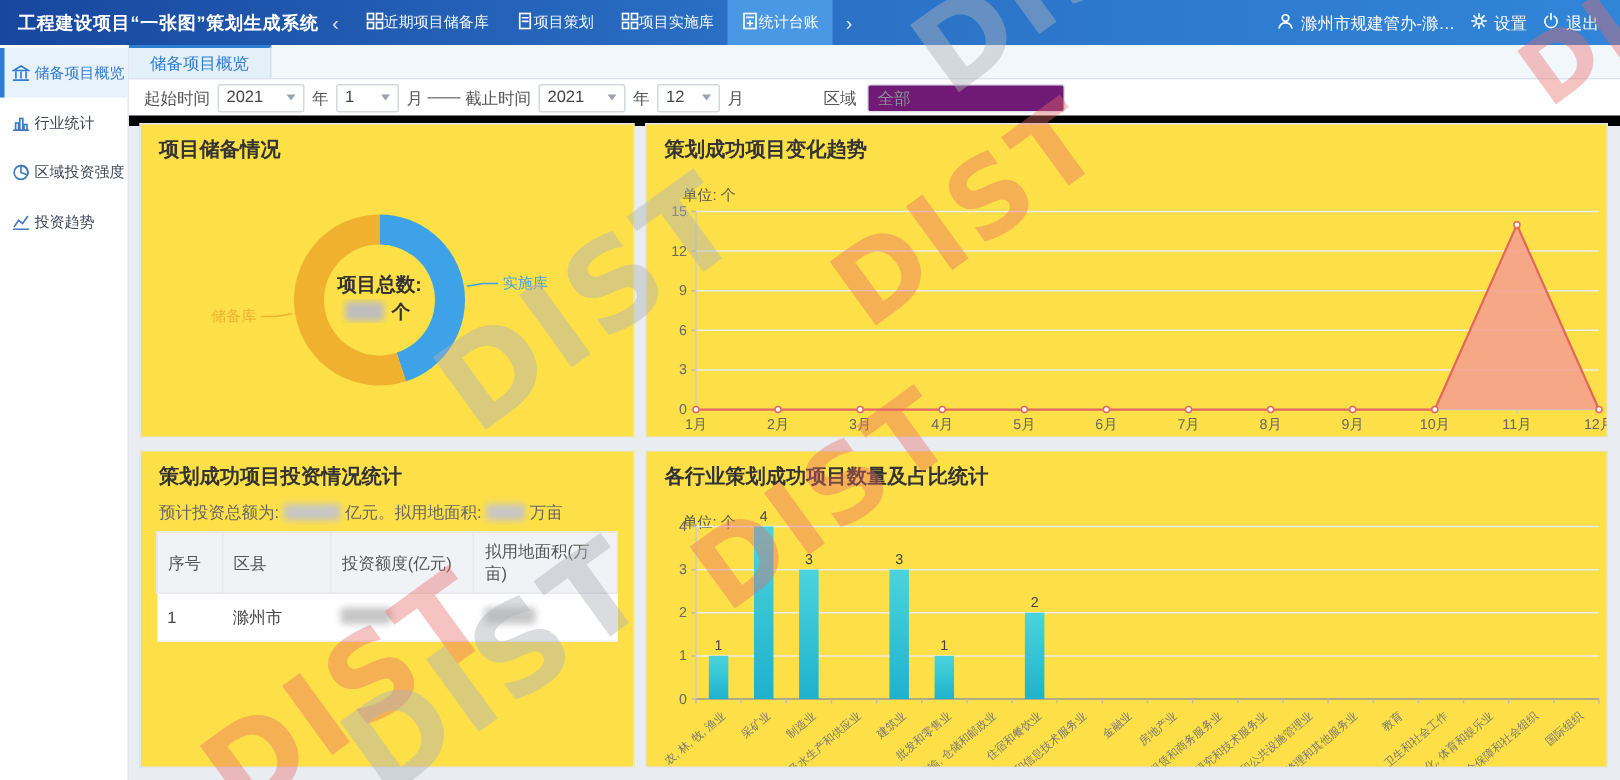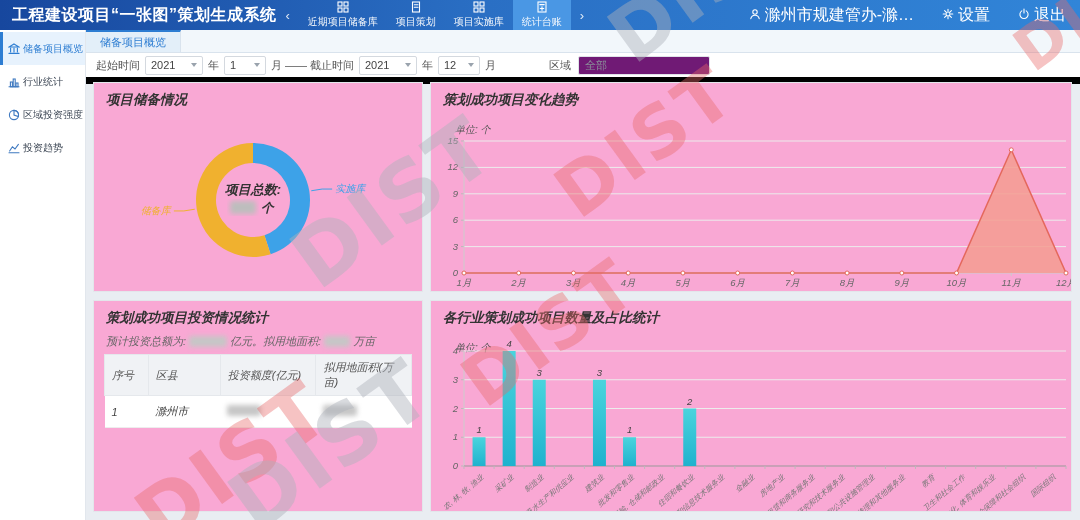--- a/index.html
+++ b/index.html
@@ -5,28 +5,28 @@
   html,body{margin:0;padding:0;}
   body{
     width:1080px;height:520px;position:relative;overflow:hidden;
     font-family:"Liberation Sans","DejaVu Sans",sans-serif;
     background:#e9edf2;
   }
   
   .topbar{position:absolute;left:0;top:0;right:0;height:30px;z-index:5;
     background:linear-gradient(90deg,#17479e 0%,#2a6fc4 45%,#3185d8 100%);
     display:flex;align-items:center;color:#fff;}
-  .app-title{font-size:16px;font-weight:bold;margin-left:12px;letter-spacing:.5px;white-space:nowrap;}
+  .app-title{font-size:12px;font-weight:bold;margin-left:12px;letter-spacing:.5px;white-space:nowrap;}
   .nav-chevron{color:rgba(255,255,255,.85);font-size:13px;margin:0 9px;cursor:pointer;}
   .topnav{display:flex;height:100%;}
-  .topnav-item{display:flex;flex-direction:column;align-items:center;justify-content:center;
+  .topnav-item{display:flex;flex-direction:row;align-items:center;justify-content:center;
     padding:0 9px;font-size:10px;color:rgba(255,255,255,.95);cursor:pointer;white-space:nowrap;}
   .topnav-item .ic{height:12px;margin-bottom:2px;}
   .topnav-item.active{background:#4a97e4;}
-  .topbar-right{margin-left:auto;display:flex;align-items:center;gap:28px;padding-right:14px;font-size:16px;}
+  .topbar-right{margin-left:auto;display:flex;align-items:center;gap:10px;padding-right:14px;font-size:11px;}
   .tb-item{display:flex;align-items:center;gap:4px;cursor:pointer;white-space:nowrap;}
   
   .sidebar{position:absolute;top:30px;left:0;width:86px;bottom:0;background:#fff;
     border-right:1px solid #e2e7ed;z-index:4;box-sizing:border-box;padding-top:2px;}
   .side-item{height:33px;display:flex;align-items:center;gap:3px;padding-left:5px;
     font-size:10px;color:#3c4654;border-left:3px solid transparent;cursor:pointer;white-space:nowrap;}
   .side-item.active{background:#e7f2fd;border-left-color:#2d7dd2;color:#2d7dd2;}
   
   .main{position:absolute;left:86px;top:30px;right:0;bottom:0;}
   .tabbar{height:22px;background:#f2f7fb;border-bottom:1px solid #d9e3ed;display:flex;}
@@ -39,21 +39,21 @@
     border-radius:2px;height:17px;padding:0 5px;min-width:46px;color:#444;background:#fff;
     cursor:pointer;gap:4px;box-sizing:content-box;}
   .sel.small{min-width:30px;}
   .caret{width:0;height:0;border-left:3.5px solid transparent;border-right:3.5px solid transparent;
     border-top:4px solid #9aa3ad;}
   .region-label{margin-left:48px;}
   .region-input{width:118px;height:17px;background:#701a75;border:1px solid #dfe3e8;border-radius:2px;
     color:#8a9099;font-size:11px;display:flex;align-items:center;padding:0 6px;margin-left:2px;}
   .content{position:absolute;left:0;right:0;top:46px;bottom:0;}
   
-  .panel{position:absolute;background:#f9a8d4;border:1px solid #e3e6eb;box-sizing:border-box;font-style:italic;}
+  .panel{position:absolute;background:#fde047;border:1px solid #e3e6eb;box-sizing:border-box;}
   #panel-reserve {left:7px;  top:6px;  width:330px;height:210px;}
   #panel-trend   {left:344px;top:6px;  width:642px;height:210px;}
   #panel-invest  {left:7px;  top:224px;width:330px;height:212px;}
   #panel-industry{left:344px;top:224px;width:642px;height:212px;}
   .panel-title{position:absolute;top:8px;left:12px;font-size:13.5px;font-weight:bold;color:#333;}
   .chart-svg{position:absolute;left:0;top:0;}
   .unit-label{position:absolute;left:24px;top:40px;font-size:10px;color:#555;}
   
   .invest-summary{position:absolute;top:33px;left:12px;font-size:11px;color:#666;
     display:flex;align-items:center;gap:3px;white-space:nowrap;}

